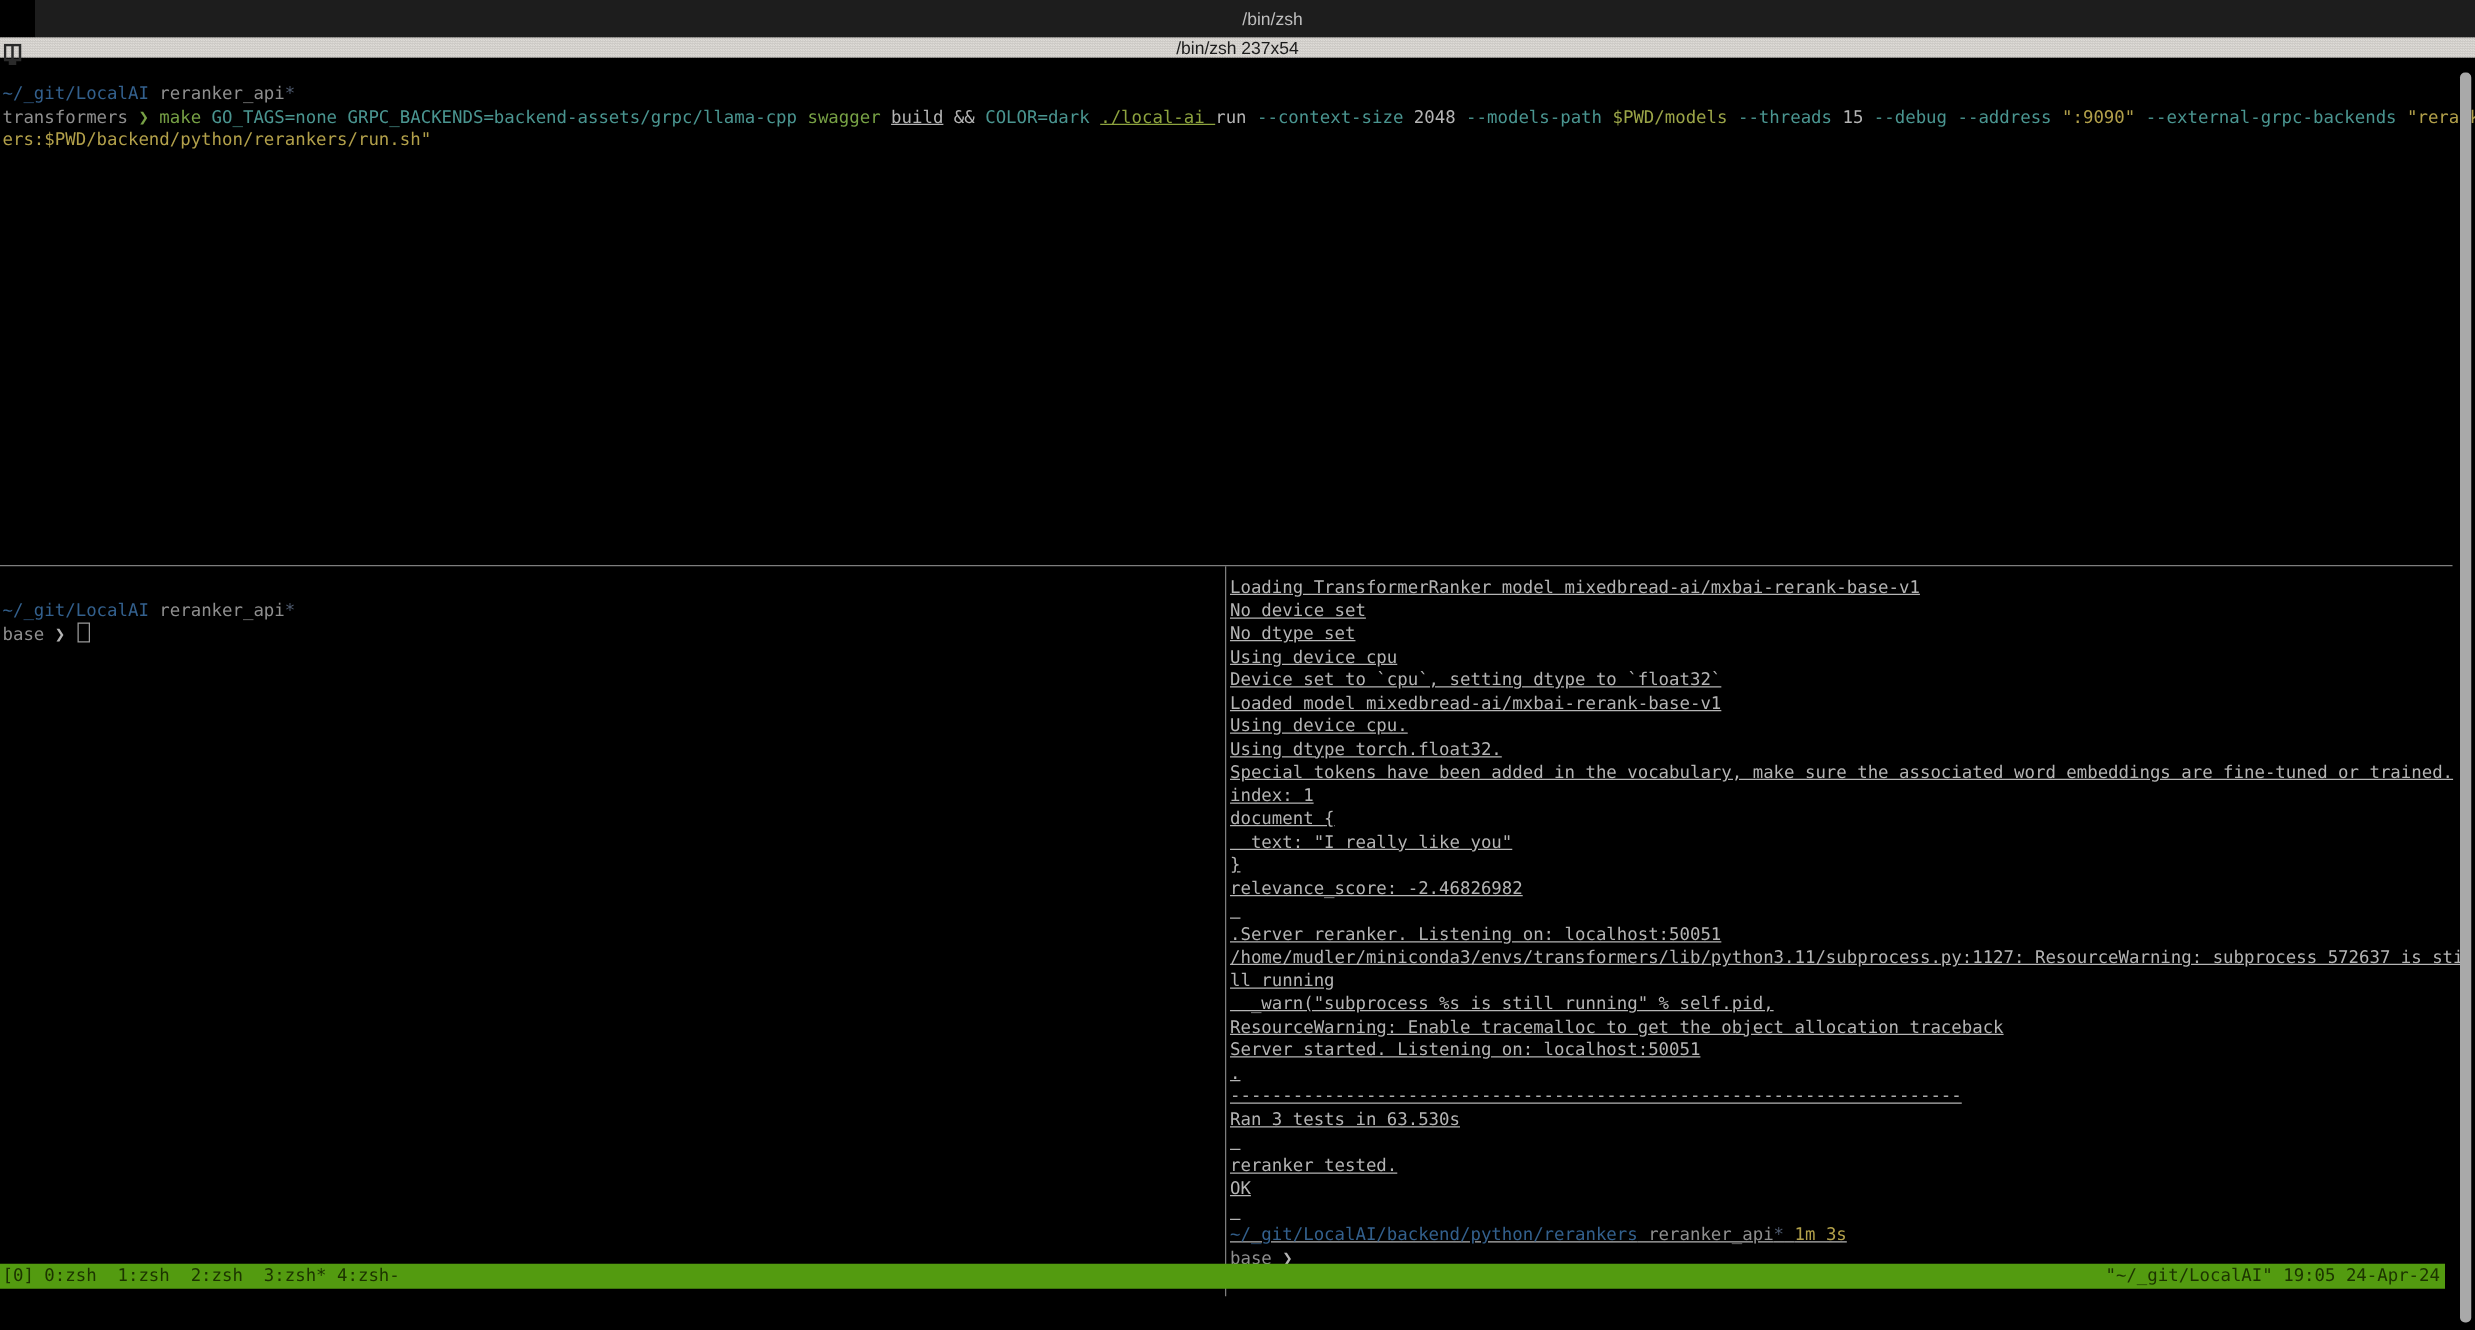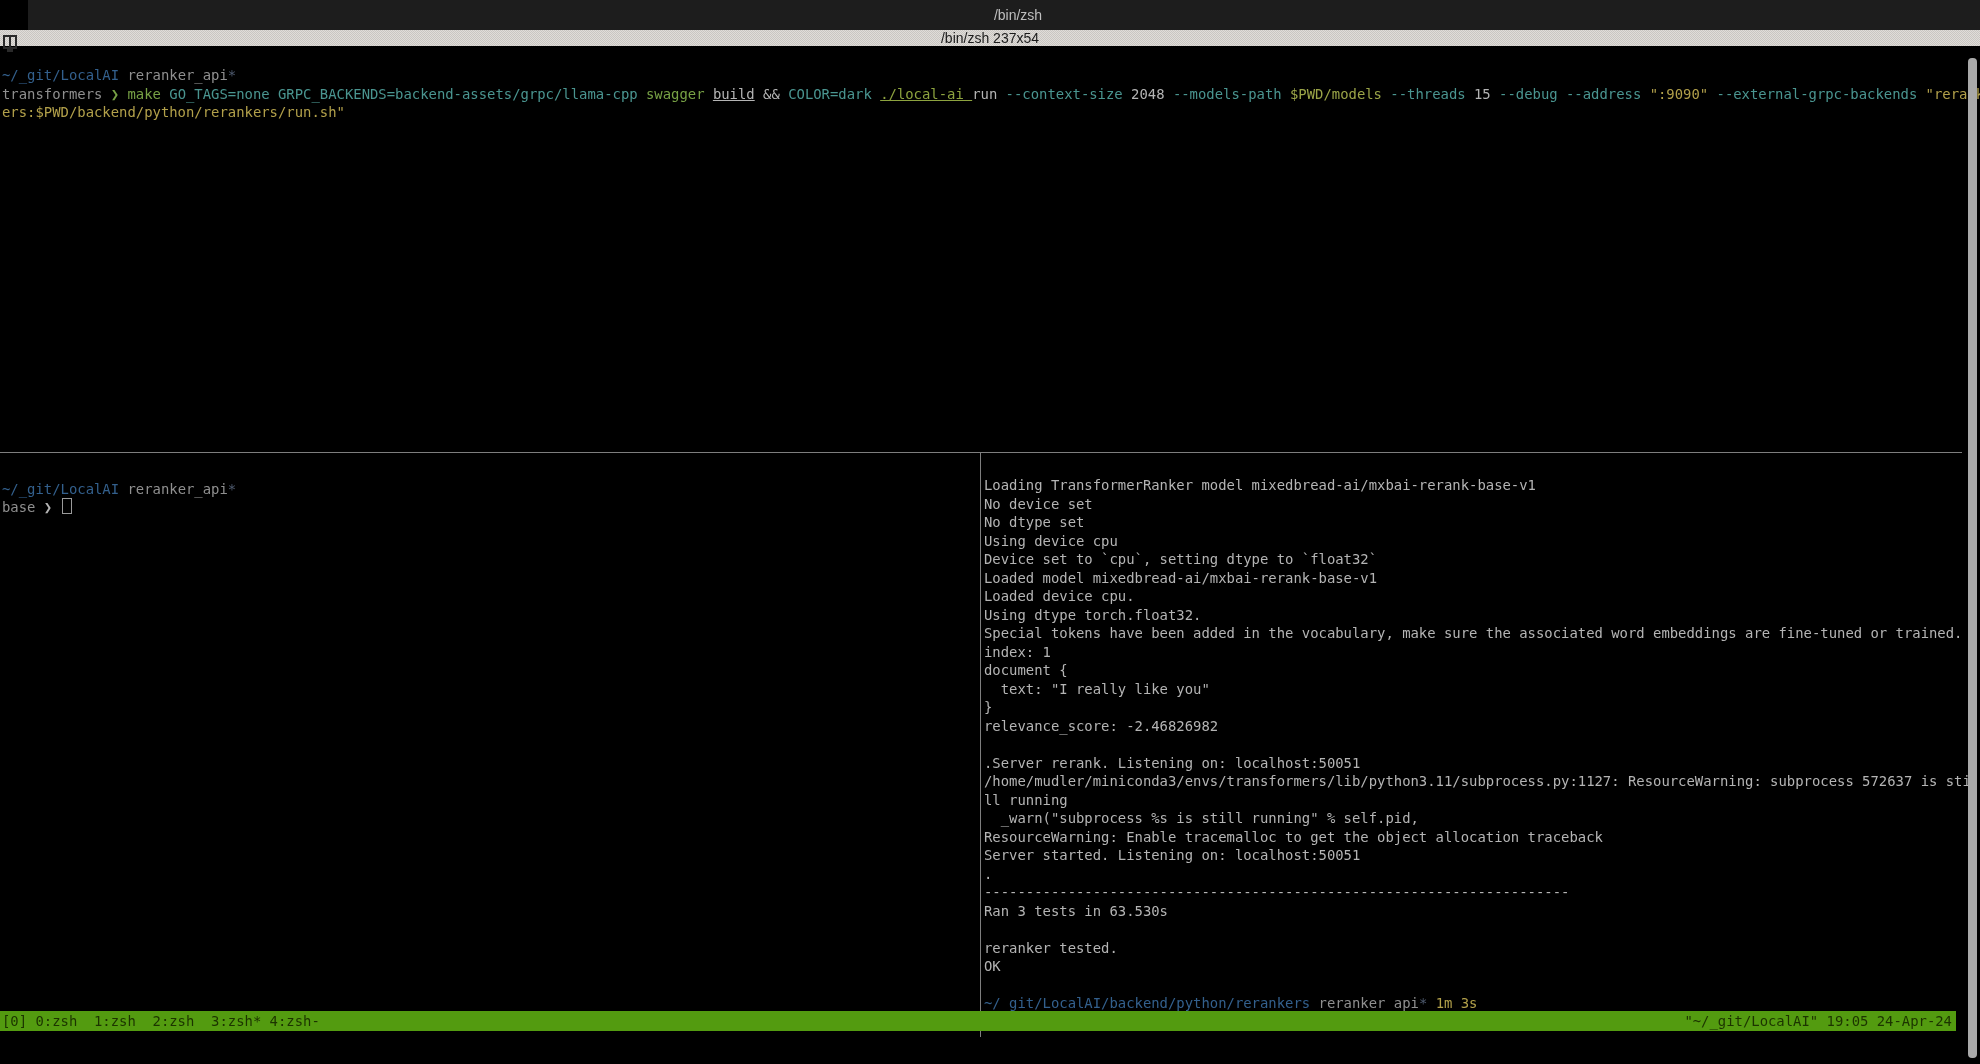--- a/index.html
+++ b/index.html
@@ -21,21 +21,21 @@
           display:flex;align-items:center;justify-content:center;
           font-family:"Liberation Sans",sans-serif;font-size:14px;color:#1b1b1b;}
   .tab-icon{position:absolute;left:3px;top:5px;width:18px;height:18px;}
 
   
   .term{position:absolute;left:0;top:58px;width:1980px;height:856px;background:#000;
         font-size:13.9px;}
   .line{height:18.5px;line-height:18.5px;white-space:pre;}
   .pane-top{position:absolute;left:2px;top:8px;right:14px;}
   .pane-left{position:absolute;left:2px;top:403px;width:960px;}
-  .pane-right{position:absolute;left:984px;top:418px;width:990px;color:#b4b4b4;}
+  .pane-right{position:absolute;left:984px;top:403px;width:990px;color:#b4b4b4;text-decoration:underline;}
   .hdiv{position:absolute;left:0;top:394px;width:1962px;height:1px;background:#7e7e7e;}
   .vdiv{position:absolute;left:980px;top:395px;width:1px;height:584px;background:#7e7e7e;}
 
   
   .sg-fg{color:#b4b4b4}
   .sg-gray{color:#8f8f8f}
   .sg-blue{color:#33608d}
   .sg-dim{color:#4e5a6e}
   .sg-green{color:#77a145}
   .sg-teal{color:#4a9590}
@@ -96,30 +96,30 @@
   </div>
 
   <div class="pane-right">
     <div>
         <div class="line">Loading TransformerRanker model mixedbread-ai/mxbai-rerank-base-v1</div>
         <div class="line">No device set</div>
         <div class="line">No dtype set</div>
         <div class="line">Using device cpu</div>
         <div class="line">Device set to `cpu`, setting dtype to `float32`</div>
         <div class="line">Loaded model mixedbread-ai/mxbai-rerank-base-v1</div>
-        <div class="line">Loaded device cpu.</div>
+        <div class="line">Using device cpu.</div>
         <div class="line">Using dtype torch.float32.</div>
         <div class="line">Special tokens have been added in the vocabulary, make sure the associated word embeddings are fine-tuned or trained.</div>
         <div class="line">index: 1</div>
         <div class="line">document {</div>
         <div class="line">  text: "I really like you"</div>
         <div class="line">}</div>
         <div class="line">relevance_score: -2.46826982</div>
         <div class="line"> </div>
-        <div class="line">.Server rerank. Listening on: localhost:50051</div>
+        <div class="line">.Server reranker. Listening on: localhost:50051</div>
         <div class="line">/home/mudler/miniconda3/envs/transformers/lib/python3.11/subprocess.py:1127: ResourceWarning: subprocess 572637 is sti</div>
         <div class="line">ll running</div>
         <div class="line">  _warn("subprocess %s is still running" % self.pid,</div>
         <div class="line">ResourceWarning: Enable tracemalloc to get the object allocation traceback</div>
         <div class="line">Server started. Listening on: localhost:50051</div>
         <div class="line">.</div>
         <div class="line">----------------------------------------------------------------------</div>
         <div class="line">Ran 3 tests in 63.530s</div>
         <div class="line"> </div>
         <div class="line">reranker tested.</div>

